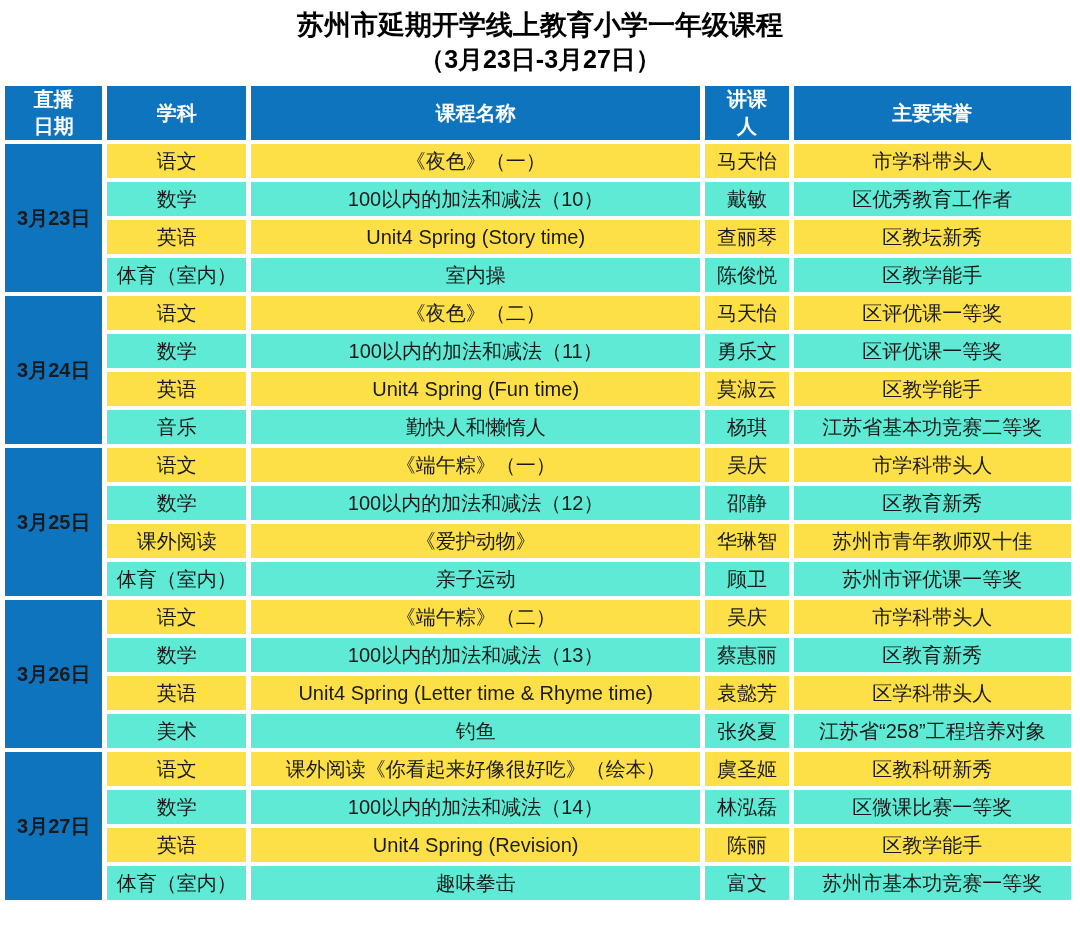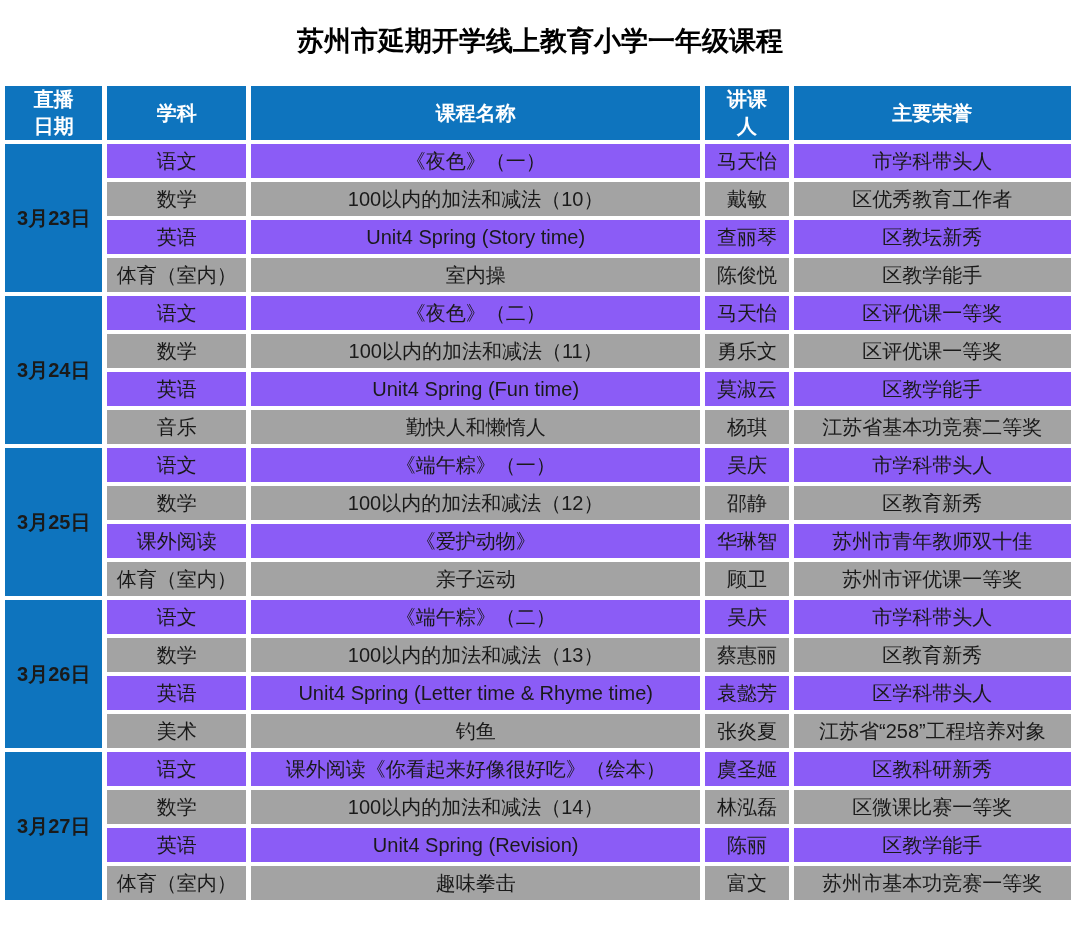--- a/index.html
+++ b/index.html
@@ -55,30 +55,31 @@
     overflow: hidden;
     white-space: nowrap;
   }
   td.date-cell {
     background: #0E74BE;
     color: #ffffff;
     font-weight: bold;
     font-size: 21px;
     margin-left: 42px;
   }
-  td.row-medium { background: #8b5cf6; }
-  td.row-light  { background: #a3a3a3; }
+  td.row-medium { background: #fde047; }
+  td.row-light  { background: #5eead4; }
 </style>
 </head>
 <body>
 
 <div class="page">
 
   <div class="title-block">
     <div class="title-line1">苏州市延期开学线上教育小学一年级课程</div>
+    <div class="title-line2">（3月23日-3月27日）</div>
   </div>
 
   <table class="schedule">
     <colgroup>
       <col style="width:97px">
       <col style="width:138px">
       <col style="width:447px">
       <col style="width:83px">
       <col style="width:276px">
     </colgroup>

